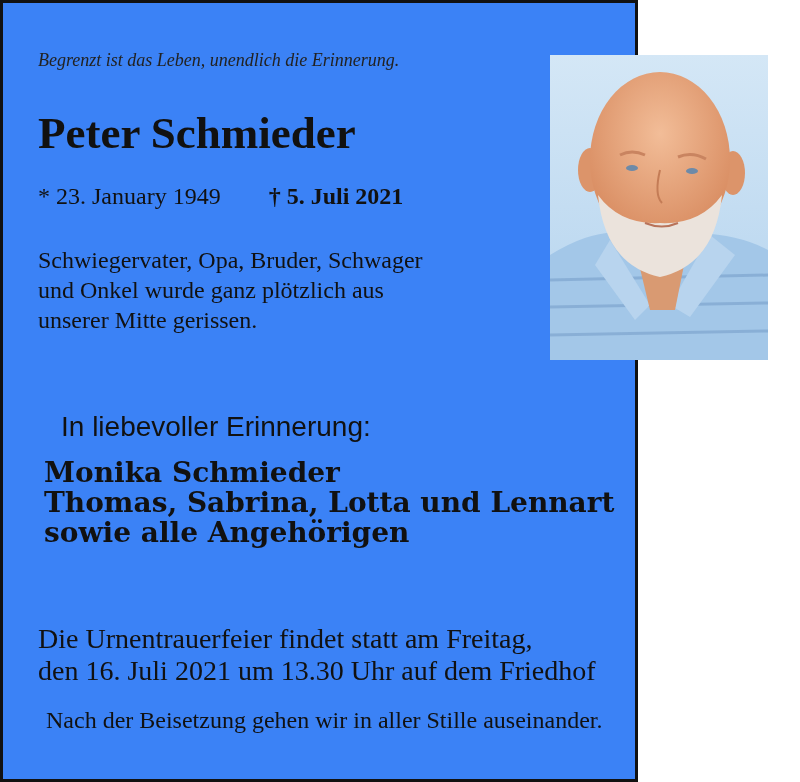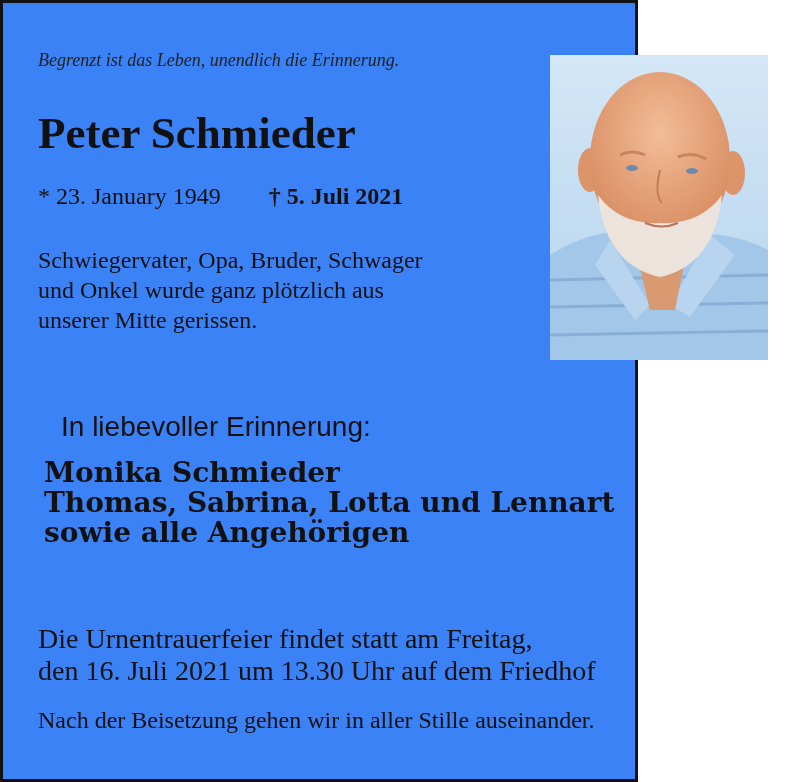--- a/index.html
+++ b/index.html
@@ -53,21 +53,21 @@
       font-size: 28px; line-height: 30px;
     }
     .mourners div { white-space: nowrap; }
     .service {
       position: absolute; left: 35px; top: 580px;
       font-family: Liberation Serif, serif;
       font-size: 28px; line-height: 32px; margin-top: 40px;
     }
     .service div { white-space: nowrap; }
     .closing {
-      position: absolute; left: 35px; top: 704px;
+      position: absolute; left: 43px; top: 704px;
       font-family: "Liberation Serif", serif;
       font-size: 24px; white-space: nowrap;
     }
   </style>
 </head>
 <body>
 
 <div class="frame">
 
   <div class="motto">Begrenzt ist das Leben, unendlich die Erinnerung.</div>

